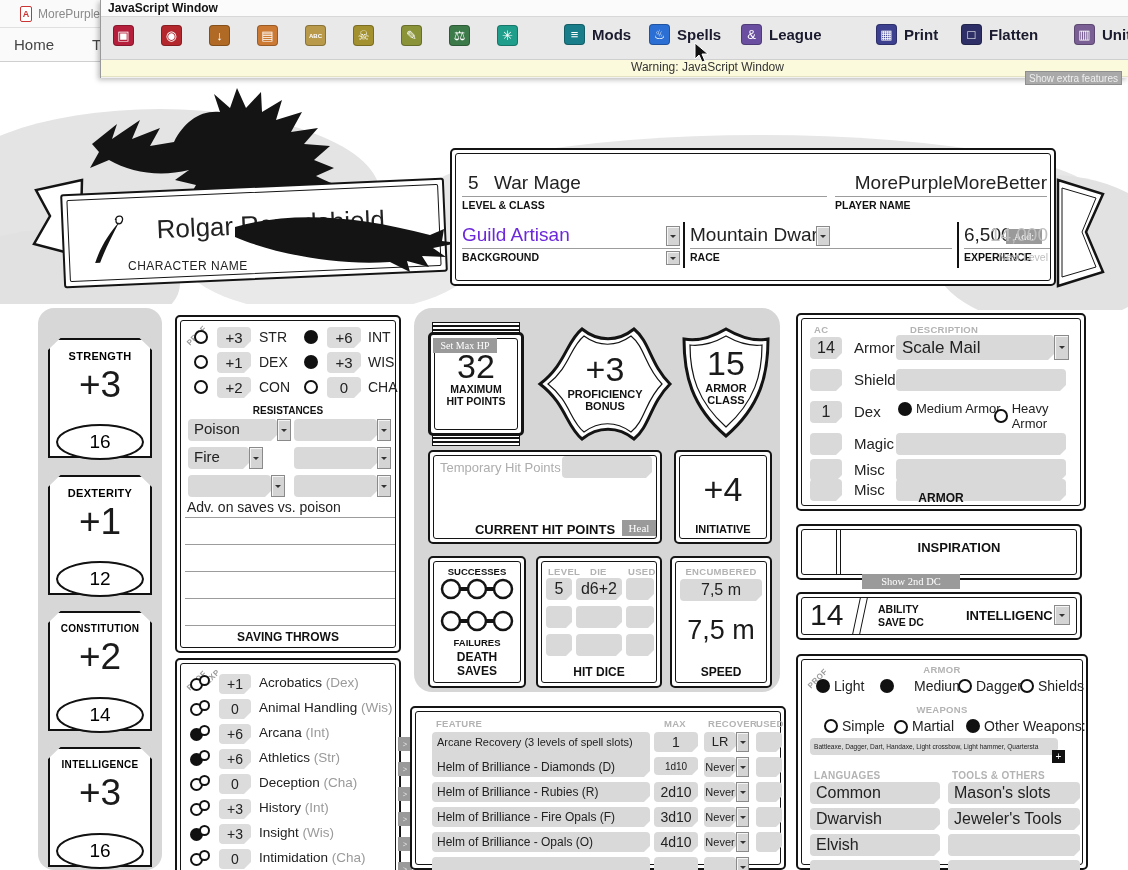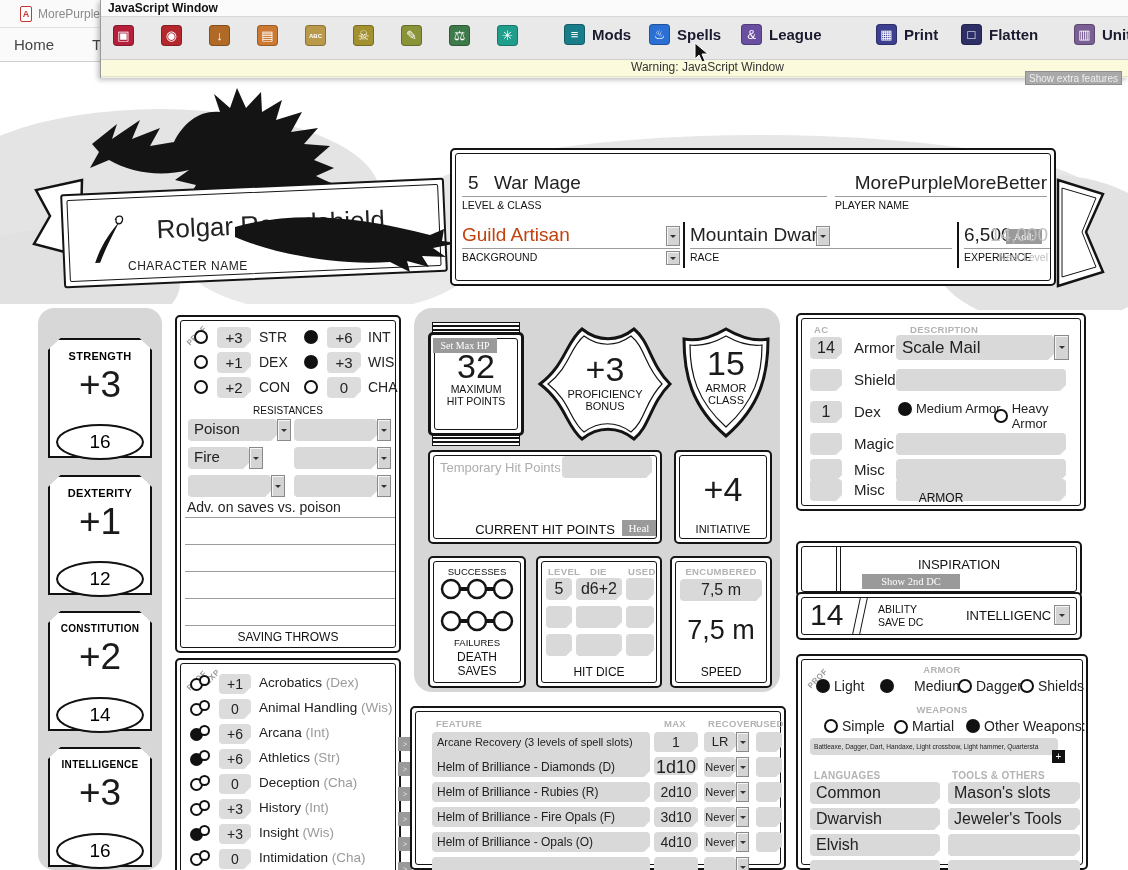--- a/index.html
+++ b/index.html
@@ -31,21 +31,21 @@
 
   
   .gfield { background:#d9d9d9; border-radius:4px; clip-path:polygon(0 0,100% 0,100% calc(100% - 6px),calc(100% - 6px) 100%,0 100%); }
   .badge { background:#dcdcdc; border-radius:4px; clip-path:polygon(0 0,100% 0,100% calc(100% - 7px),calc(100% - 7px) 100%,0 100%); display:flex; align-items:center; justify-content:center; font-size:15px; color:#222; }
   .combo { background:#d4d4d4; border:1px solid #8a8a8a; box-shadow:inset 1px 1px 0 #f5f5f5; display:flex; align-items:center; justify-content:center; }
   .combo::after { content:""; border:3px solid transparent; border-top-color:#333; margin-top:3px; }
   .gbtn { background:#9a9a9a; color:#fff; text-align:center; border:none; font-family:Liberation Serif, serif; }
   .panel { position:absolute; background:#fff; border:2.5px solid #141414; border-radius:5px; }
   .panel::before { content:""; position:absolute; left:3px; top:3px; right:3px; bottom:3px; border:1px solid #141414; border-radius:3px; pointer-events:none; }
   .glabel { color:#b3b3b3; font-size:9.5px; font-weight:bold; letter-spacing:.3px; }
-  .blabel { color:#111; font-weight:normal; }
+  .blabel { color:#111; font-weight:bold; }
   .radio { width:14px; height:14px; border:2px solid #111; border-radius:50%; background:#fff; }
   .radio.filled, .dot.filled { background:#111; }
   .line { position:absolute; height:1px; background:#9c9c9c; }
   .grey-text { color:#9a9a9a; }
 
   
   .ability { position:absolute; left:48px; width:104px; height:120px; background:#fff; border:2.5px solid #111;
     clip-path:polygon(12% 0,88% 0,100% 10%,100% 100%,0 100%,0 10%); text-align:center; }
   .ability .aname { font-size:11px; font-weight:bold; margin-top:10px; letter-spacing:.3px; }
   .ability .amod { font-size:37px; color:#1a1a1a; margin-top:2px; }
@@ -167,21 +167,21 @@
 
   <div class="panel" style="left:450px;top:148px;width:606px;height:138px">
     <div class="abs" style="left:16px;top:22px;font-size:19px;color:#222">5</div>
     <div class="abs" style="left:42px;top:22px;font-size:19px;color:#222">War Mage</div>
     <div class="line" style="left:10px;top:46px;width:365px"></div>
     <div class="abs blabel" style="left:10px;top:49px;font-size:10.5px">LEVEL &amp; CLASS</div>
     <div class="abs" style="left:383px;top:22px;width:212px;text-align:right;font-size:19px;color:#222">MorePurpleMoreBetter</div>
     <div class="line" style="left:383px;top:46px;width:212px"></div>
     <div class="abs blabel" style="left:383px;top:49px;font-size:10.5px">PLAYER NAME</div>
 
-    <div class="abs" style="left:10px;top:74px;font-size:19px;color:#c2410c">Guild Artisan</div>
+    <div class="abs" style="left:10px;top:74px;font-size:19px;color:#6d28d9">Guild Artisan</div>
     <div class="combo abs" style="left:214px;top:76px;width:14px;height:20px"></div>
     <div class="line" style="left:10px;top:98px;width:218px"></div>
     <div class="abs blabel" style="left:10px;top:101px;font-size:10.5px">BACKGROUND</div>
     <div class="combo abs" style="left:214px;top:101px;width:14px;height:14px"></div>
 
     <div class="sep-v" style="left:231px;top:72px;height:46px"></div>
 
     <div class="abs" style="left:238px;top:74px;font-size:19px;color:#222">Mountain Dwarf</div>
     <div class="combo abs" style="left:364px;top:76px;width:14px;height:20px"></div>
     <div class="line" style="left:238px;top:98px;width:262px"></div>
@@ -457,21 +457,21 @@
 
     <div class="fcell abs" style="left:20px;top:24px;width:218px;height:36px;font-size:11px;color:#222;line-height:20px;padding-left:5px">Arcane Recovery (3 levels of spell slots)</div>
     <div class="fcell abs" style="left:242px;top:24px;width:44px;height:20px;text-align:center;font-size:14px;color:#222;line-height:20px">1</div>
     <div class="ddl abs" style="left:292px;top:24px">
         <div class="fcell" style="width:32px;height:20px;text-align:center;font-size:13px;color:#222;line-height:20px">LR</div>
         <div class="combo" style="width:13px;height:20px"></div>
       </div>
     <div class="fcell abs" style="left:344px;top:24px;width:26px;height:20px"></div>
 
     <div class="fcell abs" style="left:20px;top:49px;width:218px;height:20px;font-size:12px;color:#222;line-height:20px;padding-left:5px">Helm of Brilliance - Diamonds (D)</div>
-    <div class="fcell abs" style="left:242px;top:49px;width:44px;height:18px;text-align:center;font-size:18px;color:#222;line-height:20px">1d10</div>
+    <div class="fcell abs" style="left:242px;top:49px;width:44px;height:18px;text-align:center;font-size:10px;color:#222;line-height:20px">1d10</div>
     <div class="ddl abs" style="left:292px;top:49px">
         <div class="fcell" style="width:32px;height:20px;text-align:center;font-size:11px;color:#222;line-height:20px">Never</div>
         <div class="combo" style="width:13px;height:20px"></div>
       </div>
     <div class="fcell abs" style="left:344px;top:49px;width:26px;height:20px"></div>
 
     <div class="fcell abs" style="left:20px;top:74px;width:218px;height:20px;font-size:12px;color:#222;line-height:20px;padding-left:5px">Helm of Brilliance - Rubies (R)</div>
     <div class="fcell abs" style="left:242px;top:74px;width:44px;height:20px;text-align:center;font-size:14px;color:#222;line-height:20px">2d10</div>
     <div class="ddl abs" style="left:292px;top:74px">
         <div class="fcell" style="width:32px;height:20px;text-align:center;font-size:11px;color:#222;line-height:20px">Never</div>
@@ -537,21 +537,21 @@
     <div class="abs" style="left:56px;top:146px;font-size:15px;color:#222">Misc</div>
     <div class="gfield abs" style="left:98px;top:144px;width:170px;height:22px"></div>
 
     <div class="fcell abs" style="left:12px;top:164px;width:32px;height:22px"></div>
     <div class="abs" style="left:56px;top:166px;font-size:15px;color:#222">Misc</div>
     <div class="gfield abs" style="left:98px;top:164px;width:170px;height:22px"></div>
 
     <div class="blabel abs" style="left:0;bottom:4px;width:100%;text-align:center;font-size:12px">ARMOR</div>
   </div>
 
-  <div class="panel" style="left:796px;top:541px;width:286px;height:56px">
+  <div class="panel" style="left:796px;top:524px;width:286px;height:56px">
     <div class="abs" style="left:38px;top:3px;bottom:3px;width:5px;border-left:1.5px solid #141414;border-right:1.5px solid #141414"></div>
     <div class="abs blabel" style="left:46px;top:14px;width:230px;text-align:center;font-size:13px">INSPIRATION</div>
   </div>
 
   <button class="gbtn abs" style="left:862px;top:574px;width:98px;height:15px;font-size:10.5px">Show 2nd DC</button>
 
   <div class="panel" style="left:796px;top:592px;width:286px;height:48px">
     <div class="abs" style="left:12px;top:4px;font-size:30px;color:#1a1a1a">14</div>
     <div class="abs" style="left:58px;top:3px;bottom:3px;width:8px;border-left:1.5px solid #141414;border-right:1.5px solid #141414;transform:skewX(-12deg)"></div>
     <div class="abs blabel" style="left:80px;top:9px;font-size:10.5px;line-height:13px">

